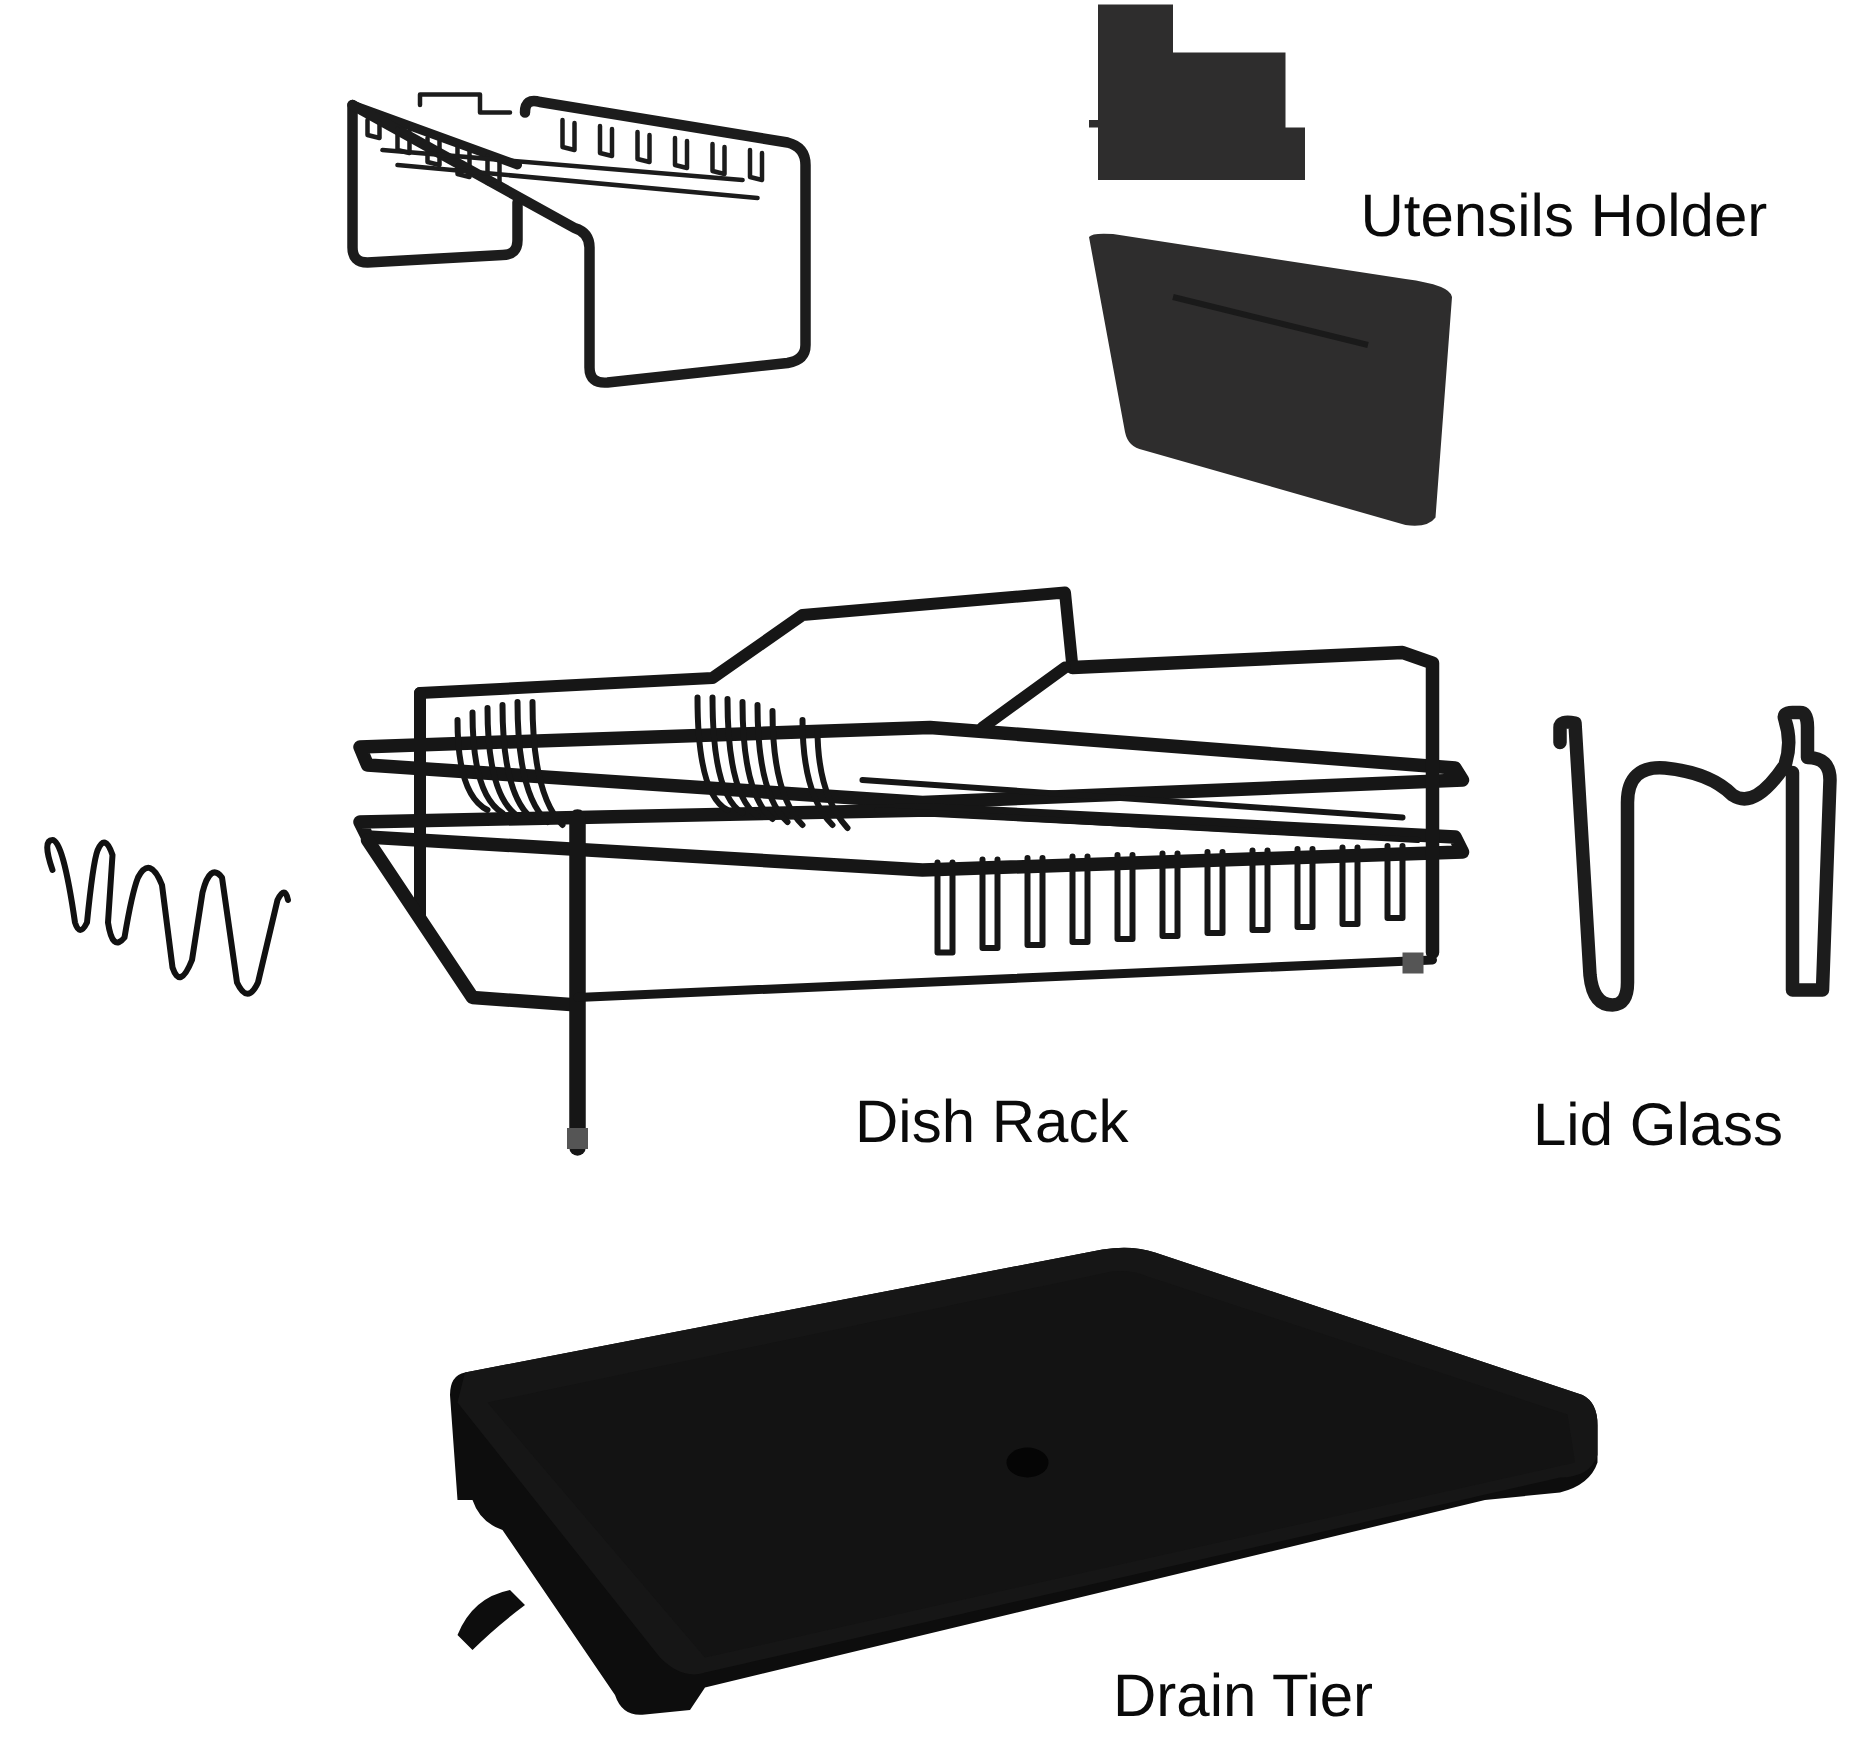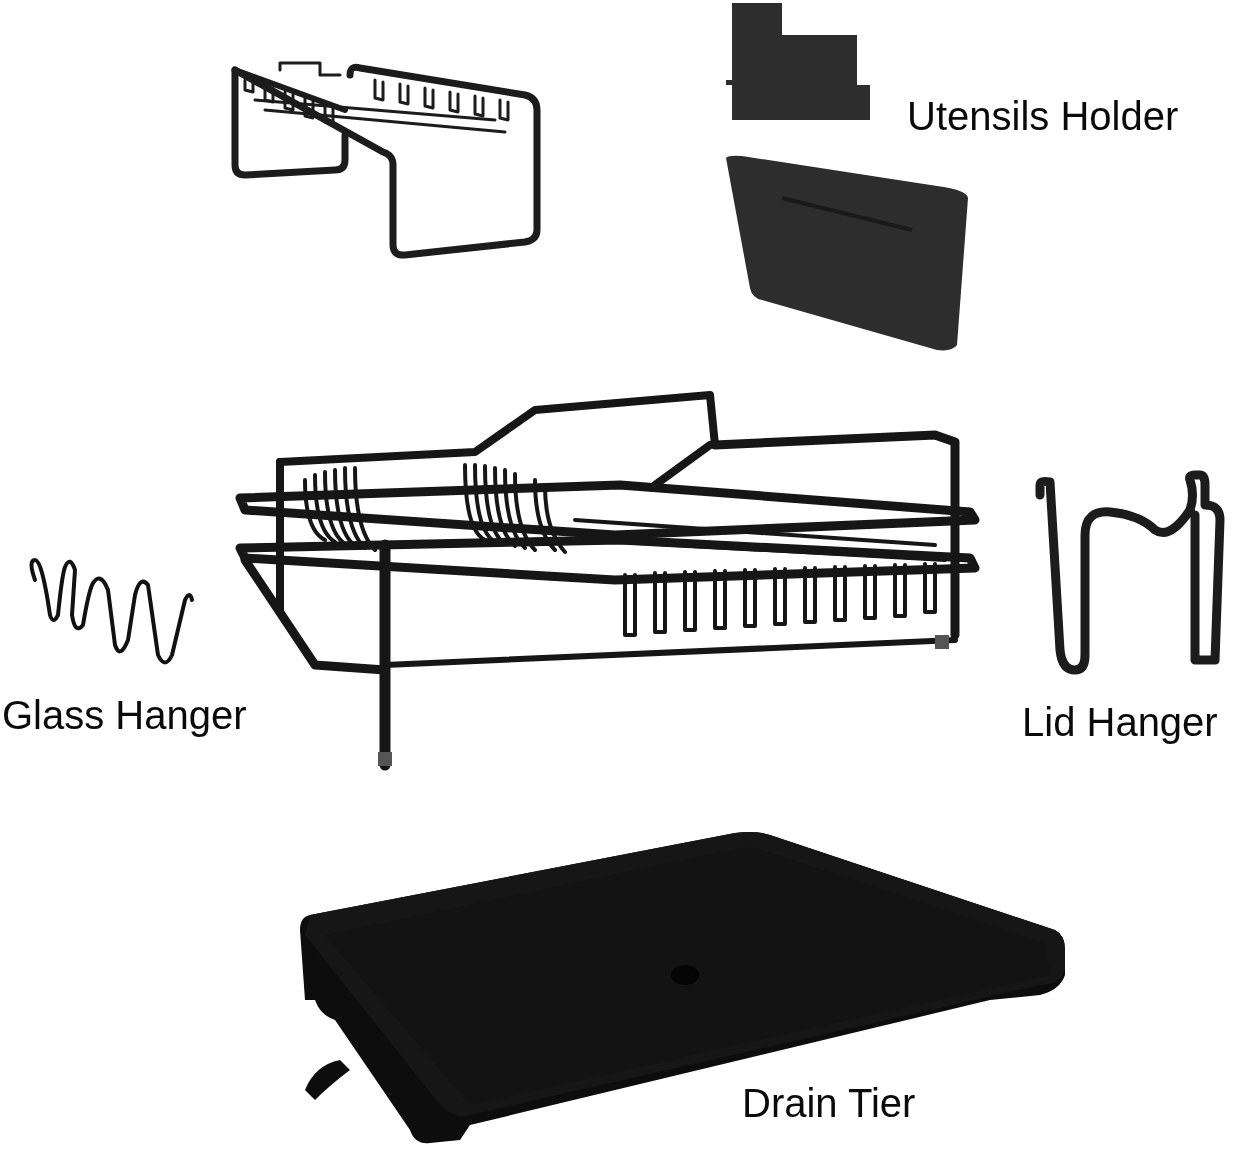--- a/index.html
+++ b/index.html
@@ -1,19 +1,19 @@
 <!DOCTYPE html>
 <html><head>
   <meta charset="utf-8">
   <style>
     html, body { margin: 0; padding: 0; background: #ffffff; }
     body { width: 1249px; height: 1166px; position: relative; overflow: hidden;
            font-family: "Liberation Sans", "DejaVu Sans", sans-serif; color: #0a0a0a; }
     .part { position: absolute; }
-    .label { position: absolute; font-size: 40px; line-height: 1; white-space: nowrap; color: #0a0a0a; }
+    .label { position: absolute; font-size: 40px; line-height: 1; white-space: nowrap; color: #0a0a0a; margin-top: 28px; }
     svg { display: block; overflow: visible; }
   </style>
 </head>
 <body>
 
 <div class="part" style="left:225px;top:60px;width:320px;height:200px;">
   <svg width="320" height="200" viewBox="0 0 320 200">
     <g fill="none" stroke="#1c1c1c" stroke-linecap="round" stroke-linejoin="round">
       <path d="M10 10 L10 105 Q10 115 20 115 L110 110 Q120 110 120 100 L120 75" stroke-width="7"></path>
       <path d="M10 10 L120 50" stroke-width="6"></path>
@@ -92,34 +92,34 @@
         <path d="M630 176 L630 228 L640 228 L640 176"></path>
         <path d="M660 175 L660 226 L670 226 L670 175"></path>
         <path d="M690 174 L690 222 L700 222 L700 174"></path>
         <path d="M340 130 L700 155"></path>
         <path d="M350 150 L710 170"></path>
       </g>
     </g>
     <rect x="143" y="362" width="14" height="14" fill="#555"></rect>
     <rect x="700" y="245" width="14" height="14" fill="#555"></rect>
   </svg>
+  <div class="label" style="left:335px;top:310px;">Dish Rack</div>
 </div>
 
 <div class="part" style="left:20px;top:555px;width:180px;height:115px;">
   <svg width="180" height="115" viewBox="0 0 180 115">
     <path d="M15 25 Q8 5 15 5 Q22 5 30 60 Q33 70 38 60 Q42 20 45 12 Q50 0 55 15 L52 60 Q55 80 63 70 Q68 40 72 30 Q80 15 88 35 L95 90 Q100 105 108 85 L115 40 Q120 20 128 30 L138 100 Q145 115 152 100 L165 45 Q170 35 172 45" fill="none" stroke="#111" stroke-width="4" stroke-linecap="round" stroke-linejoin="round"></path>
   </svg>
-  <div class="label" style="left:-18px;top:140px;">Glass Hanger</div>
 </div>
 
 <div class="part" style="left:1030px;top:470px;width:200px;height:210px;">
   <svg width="200" height="210" viewBox="0 0 200 210">
     <path d="M10 25 L10 15 Q10 10 20 12 L30 180 Q32 200 45 200 Q55 200 55 185 L55 65 Q55 40 80 42 Q110 45 125 60 Q140 70 160 40 Q165 25 160 10 Q158 5 165 5 L170 5 Q175 5 175 15 L175 35 Q190 35 190 50 L185 190 L165 190 L165 45" fill="none" stroke="#1c1c1c" stroke-width="9" stroke-linecap="round" stroke-linejoin="round"></path>
   </svg>
-  <div class="label" style="left:-8px;top:232px;">Lid Hanger</div>
+  <div class="label" style="left:-8px;top:232px;">Lid Glass</div>
 </div>
 
 <div class="part" style="left:290px;top:825px;width:785px;height:340px;">
   <svg width="785" height="340" viewBox="0 0 785 340">
     <path d="M20 90 Q10 92 10 105 L15 175 L25 175 Q30 190 45 195 L120 305 Q125 320 140 318 L170 315 L180 300 L700 175 L750 170 Q770 165 775 150 L775 125 Q775 110 765 105 L480 10 Q465 5 445 8 Z" fill="#0d0d0d"></path>
     <path d="M20 90 L445 8 Q465 5 480 10 L765 105 Q775 110 775 125 L775 145 Q770 160 750 160 L180 290 Q165 295 150 280 L15 110 Z" fill="#161616"></path>
     <path d="M35 110 L445 24 Q460 20 475 26 L755 118 L760 150 L180 280 Z" fill="#131313"></path>
     <ellipse cx="395" cy="150" rx="14" ry="10" fill="#050505"></ellipse>
     <path d="M15 265 Q25 240 50 235 L60 245 Q40 260 25 275 Z" fill="#0d0d0d"></path>
   </svg>

